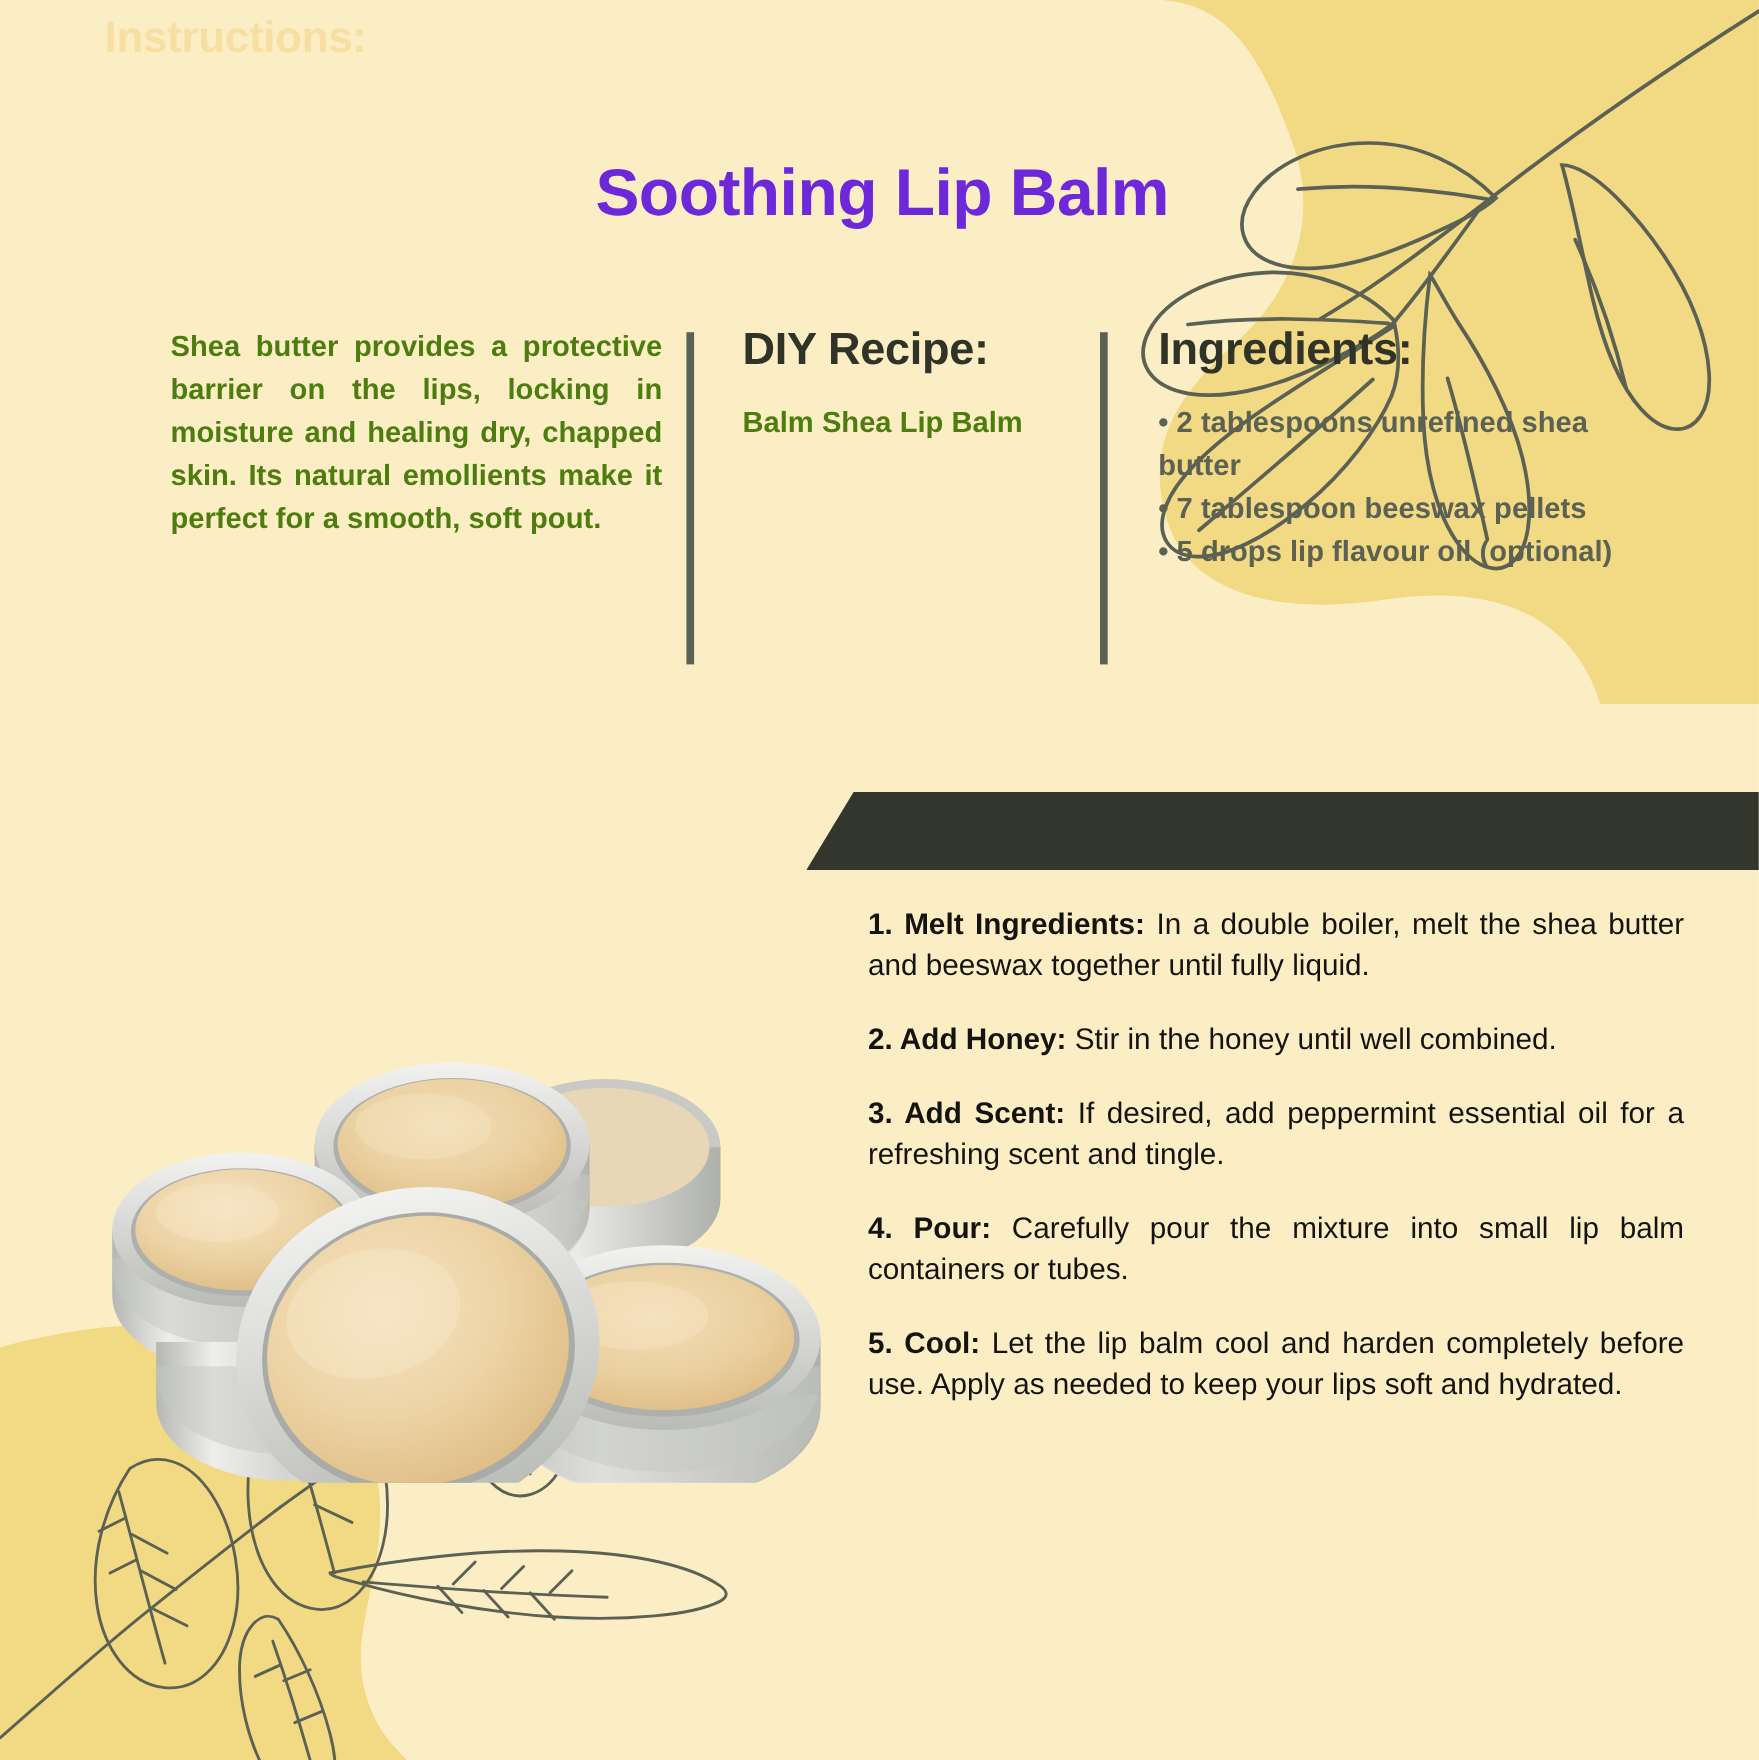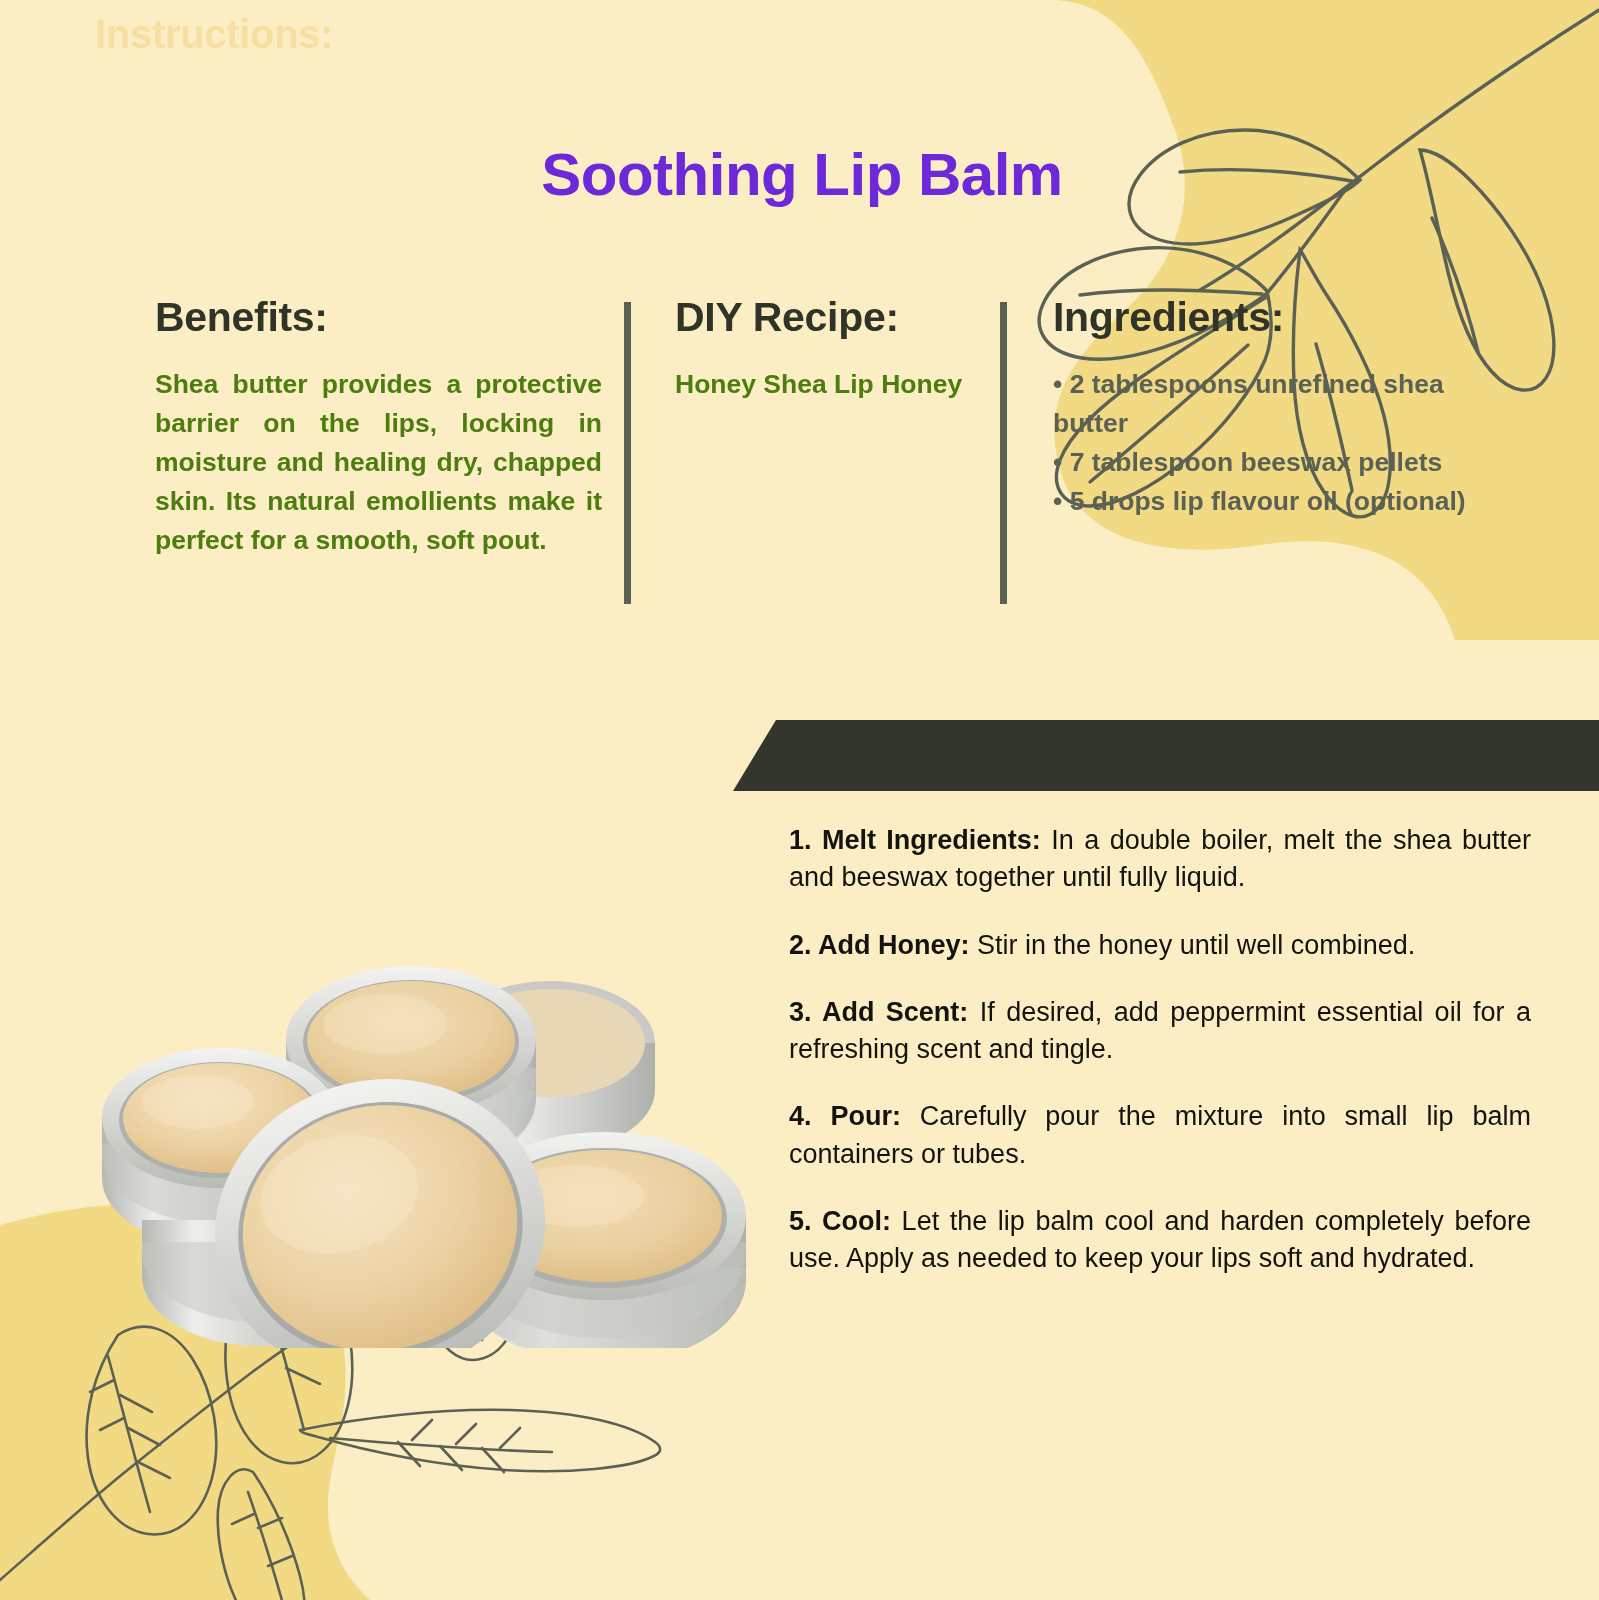--- a/index.html
+++ b/index.html
@@ -318,27 +318,26 @@
       </g>
     </g>
   </svg>
 
   <div class="title">Soothing Lip Balm</div>
 
   <div class="divider divider-1"></div>
   <div class="divider divider-2"></div>
 
   <div class="col col-benefits">
-    <h2>Benefits:</h2>
     <p class="justify">Shea butter provides a protective barrier on the lips, locking in moisture and healing dry, chapped skin. Its natural emollients make it perfect for a smooth, soft pout.</p>
   </div>
 
   <div class="col col-recipe">
     <h2>DIY Recipe:</h2>
-    <p>Honey Shea Lip Honey</p>
+    <p>Balm Shea Lip Balm</p>
   </div>
 
   <div class="col col-ingred">
     <h2>Ingredients:</h2>
     <div class="ing-list">
       <div class="ing-item">• 2 tablespoons unrefined shea butter</div>
       <div class="ing-item">• 7 tablespoon beeswax pellets</div>
       <div class="ing-item">• 5 drops lip flavour oil (optional)</div>
     </div>
   </div>

